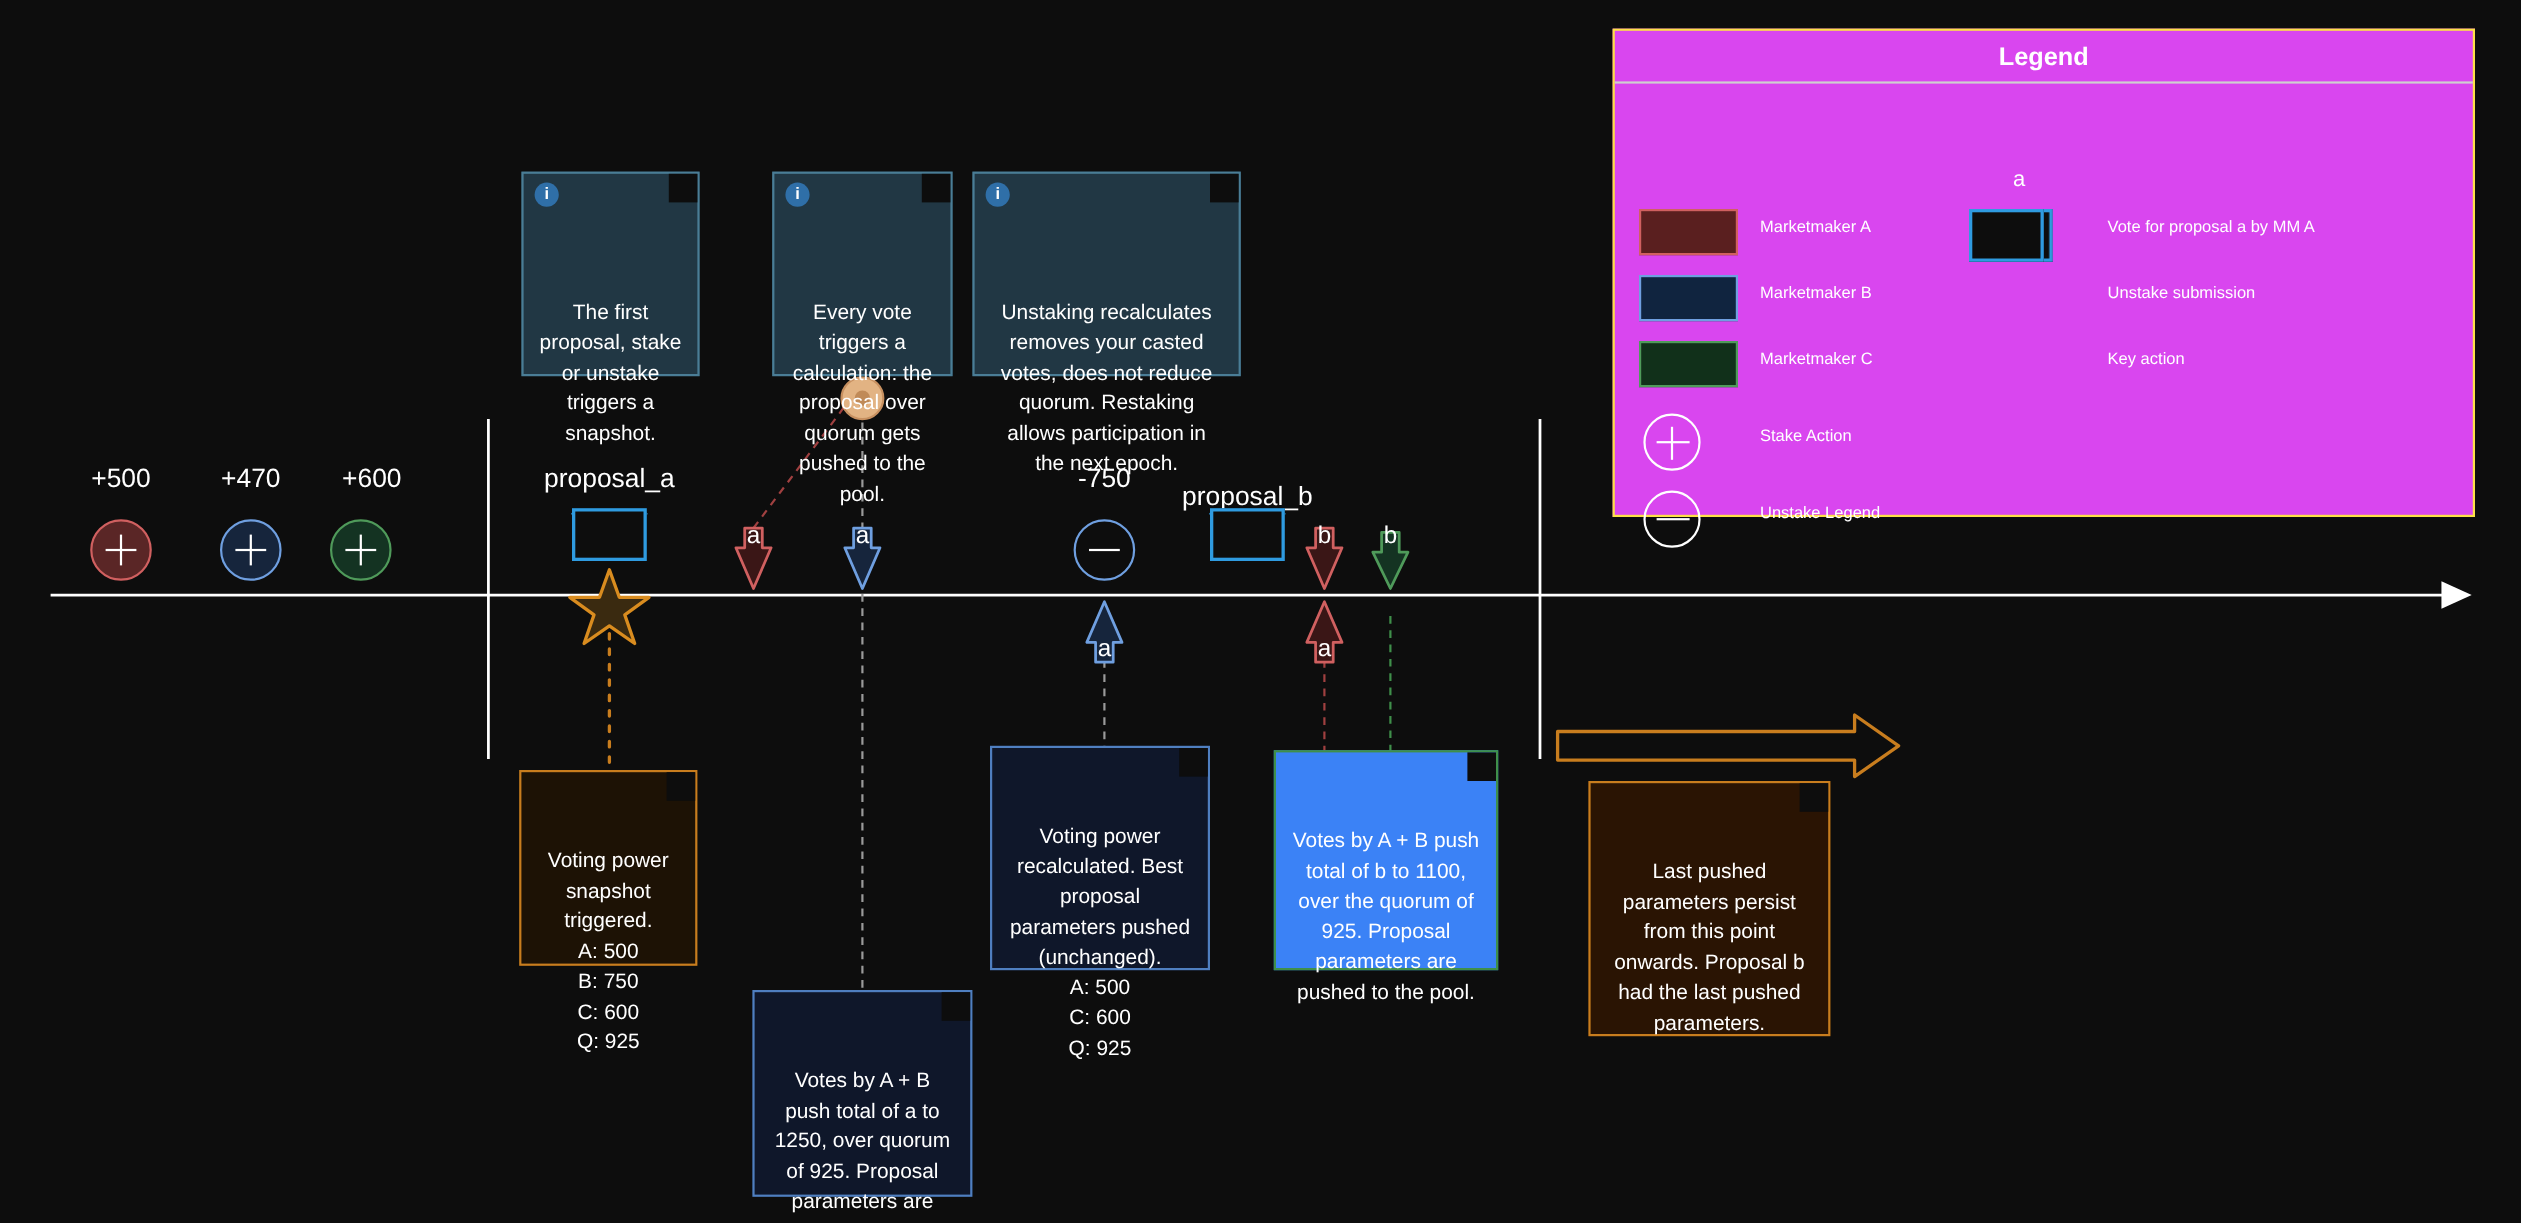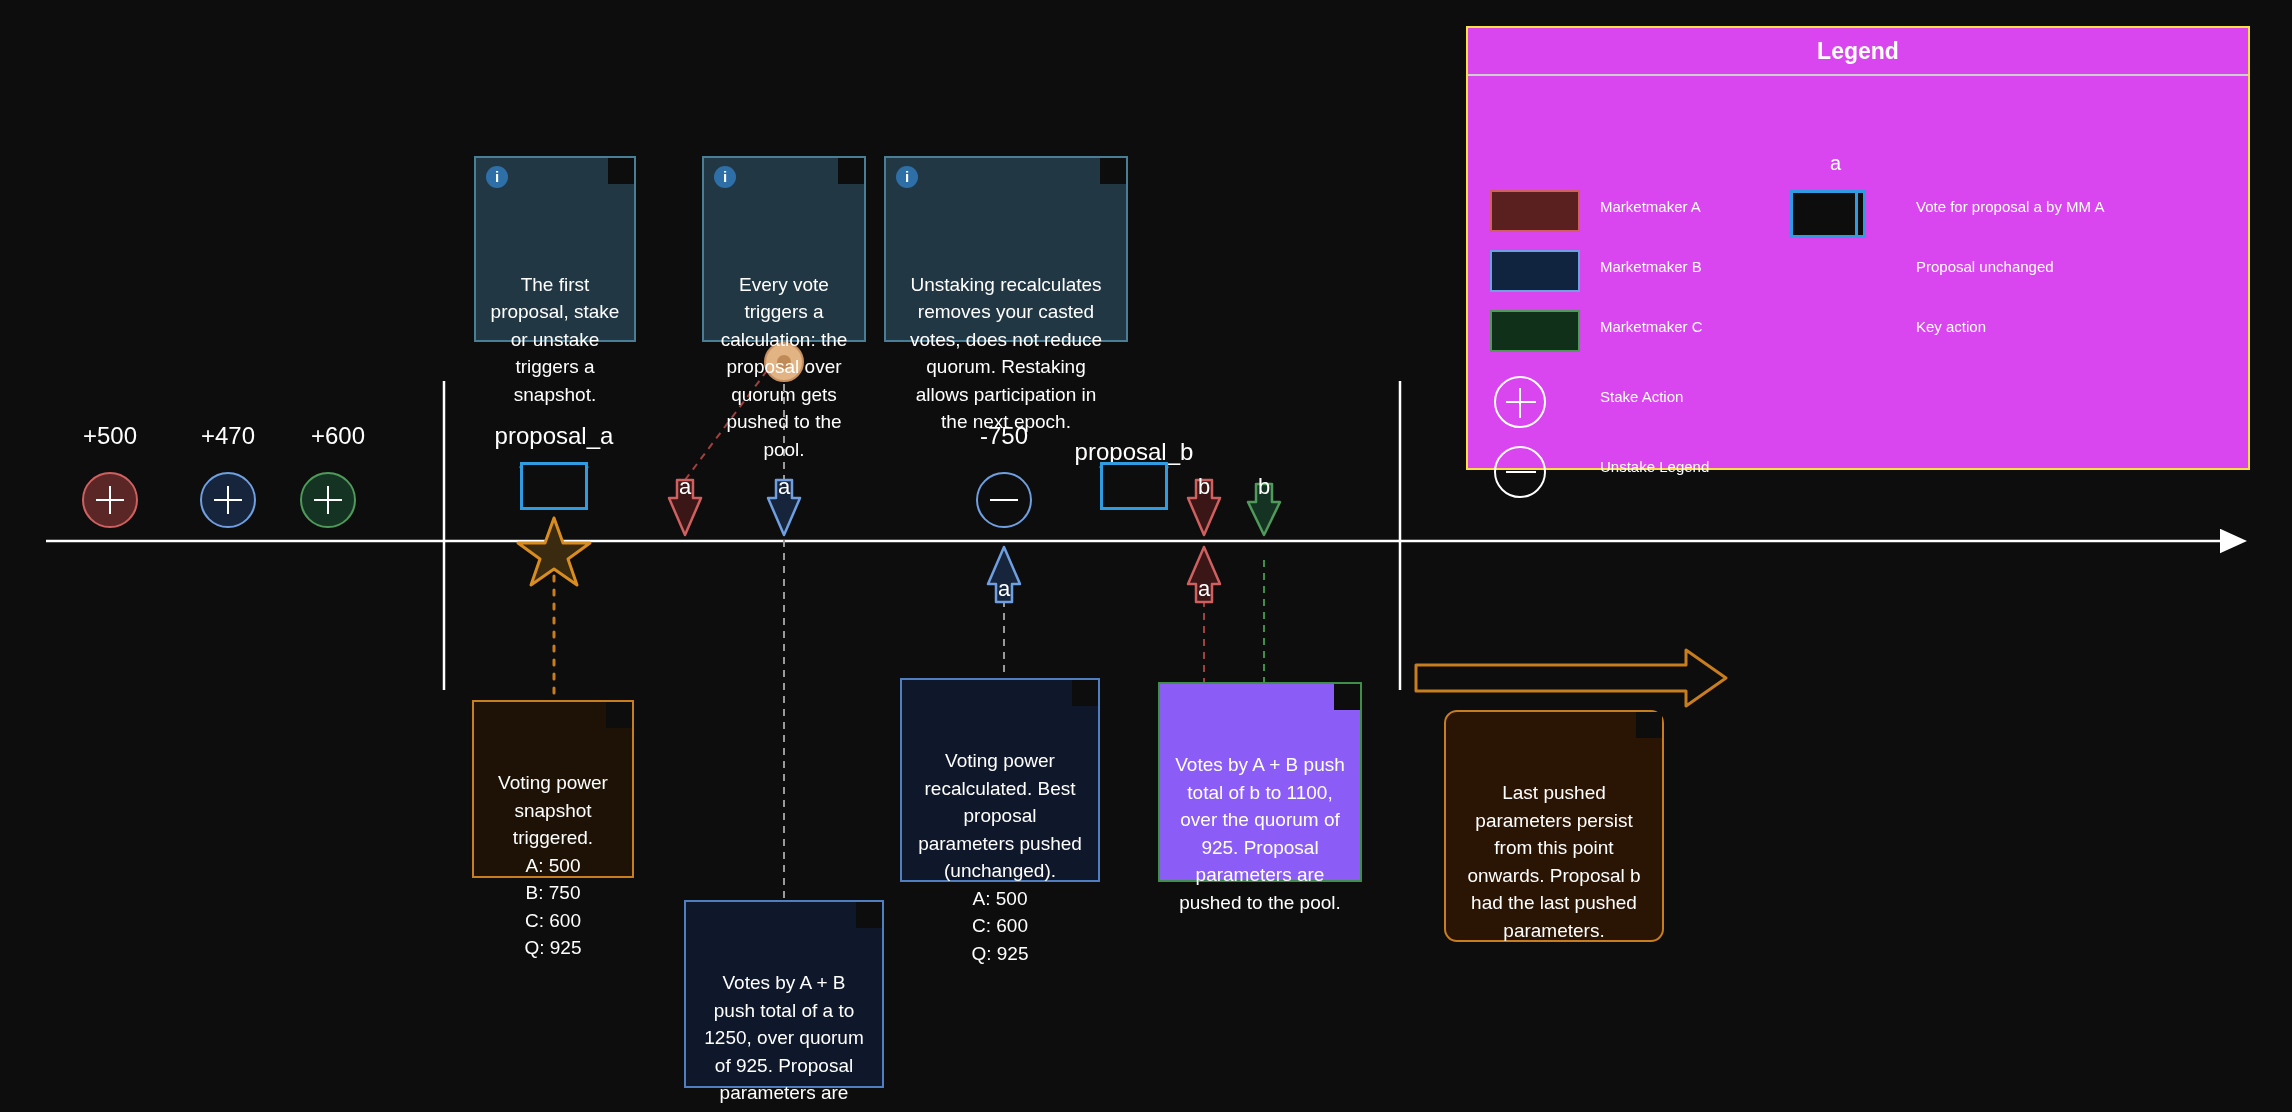--- a/index.html
+++ b/index.html
@@ -188,21 +188,21 @@
     border-radius: 50%;
     background: #2f6fa8;
     color: #fff;
     font-size: 15px;
     font-weight: bold;
     line-height: 22px;
     text-align: center;
   }
   .note-orange { background: #1d1205; border-color: #c87d1e; }
   .note-navy   { background: #0f172a; border-color: #4f7fc0; }
-  .note-green  { background: #8b5cf6; border-color: #3f8f4a; }
+  .note-green  { background: #3b82f6; border-color: #3f8f4a; }
   .note-brown  { background: #2a1403; border-color: #c87d1e; }
 
   
 </style>
 </head>
 <body>
 
 <div class="canvas">
 
   <svg class="layer" viewBox="0 0 2292 1112">
@@ -306,21 +306,21 @@
 
       <div class="circ unstake">
         <div class="hbar"></div>
       </div>
       <div class="lg-label lg-unstake">Unstake Legend</div>
 
       <div class="lg-vote-letter">a</div>
       <div class="lg-label lg-vote">Vote for proposal a by MM A</div>
 
       <div class="env" style="left:1798px; top:190px; position:fixed;"></div>
-      <div class="lg-label lg-prop">Proposal unchanged</div>
+      <div class="lg-label lg-prop">Unstake submission</div>
 
       <div class="lg-label lg-key">Key action</div>
     </div>
   </div>
 
   <div class="env" style="left:1790px; top:190px;"></div>
 
   <div class="marker-label" style="left:60px; top:422px; width:100px;">+500</div>
   <div class="token tok-a" style="left:82px; top:472px;">
     <div class="hbar"></div>
@@ -395,18 +395,18 @@
 A: 500
 C: 600
 Q: 925</span>
   </div>
 
   <div class="note note-green" style="left:1158px; top:682px; width:204px; height:200px;">
     <div class="fold"></div>
     <span>Votes by A + B push total of b to 1100, over the quorum of 925. Proposal parameters are pushed to the pool.</span>
   </div>
 
-  <div class="note note-brown" style="left:1444px; top:710px; width:220px; height:232px;border-radius:13px;">
+  <div class="note note-brown" style="left:1444px; top:710px; width:220px; height:232px;">
     <div class="fold"></div>
     <span>Last pushed parameters persist from this point onwards. Proposal b had the last pushed parameters.</span>
   </div>
 
 </div>
 
 </body></html>

